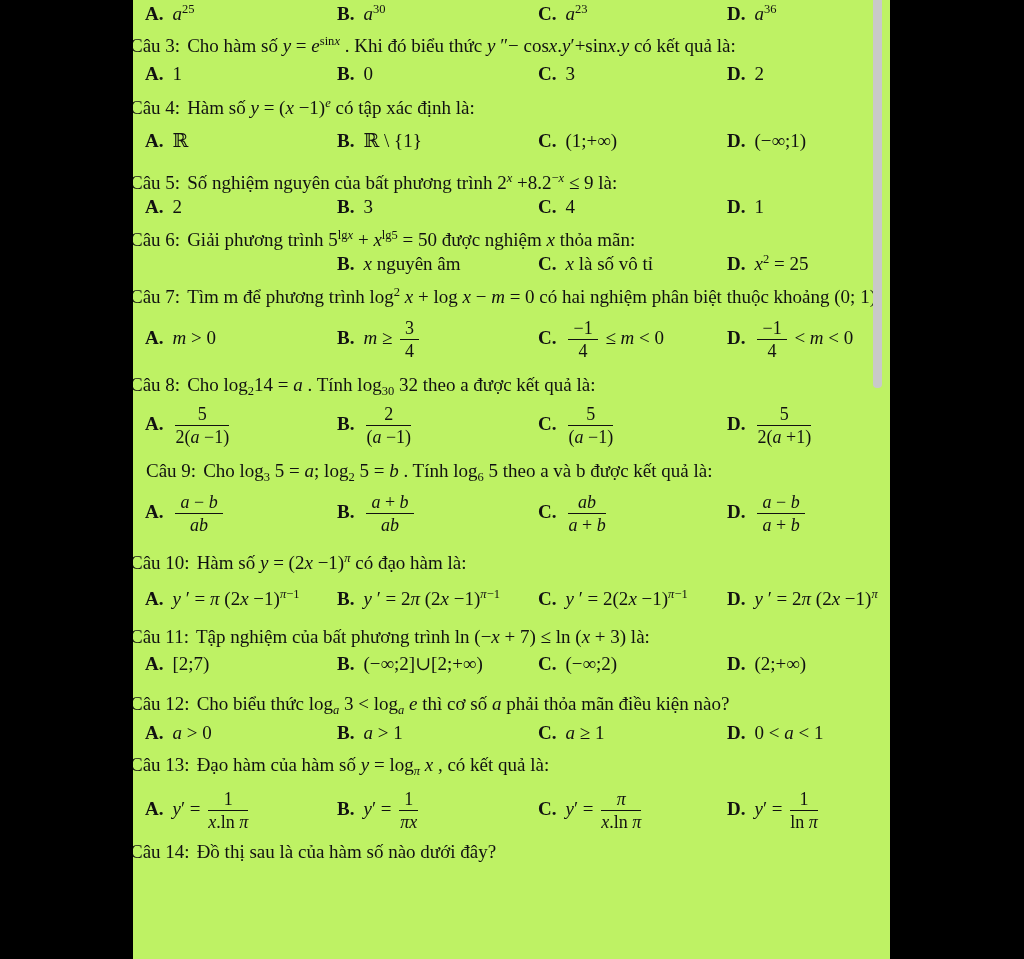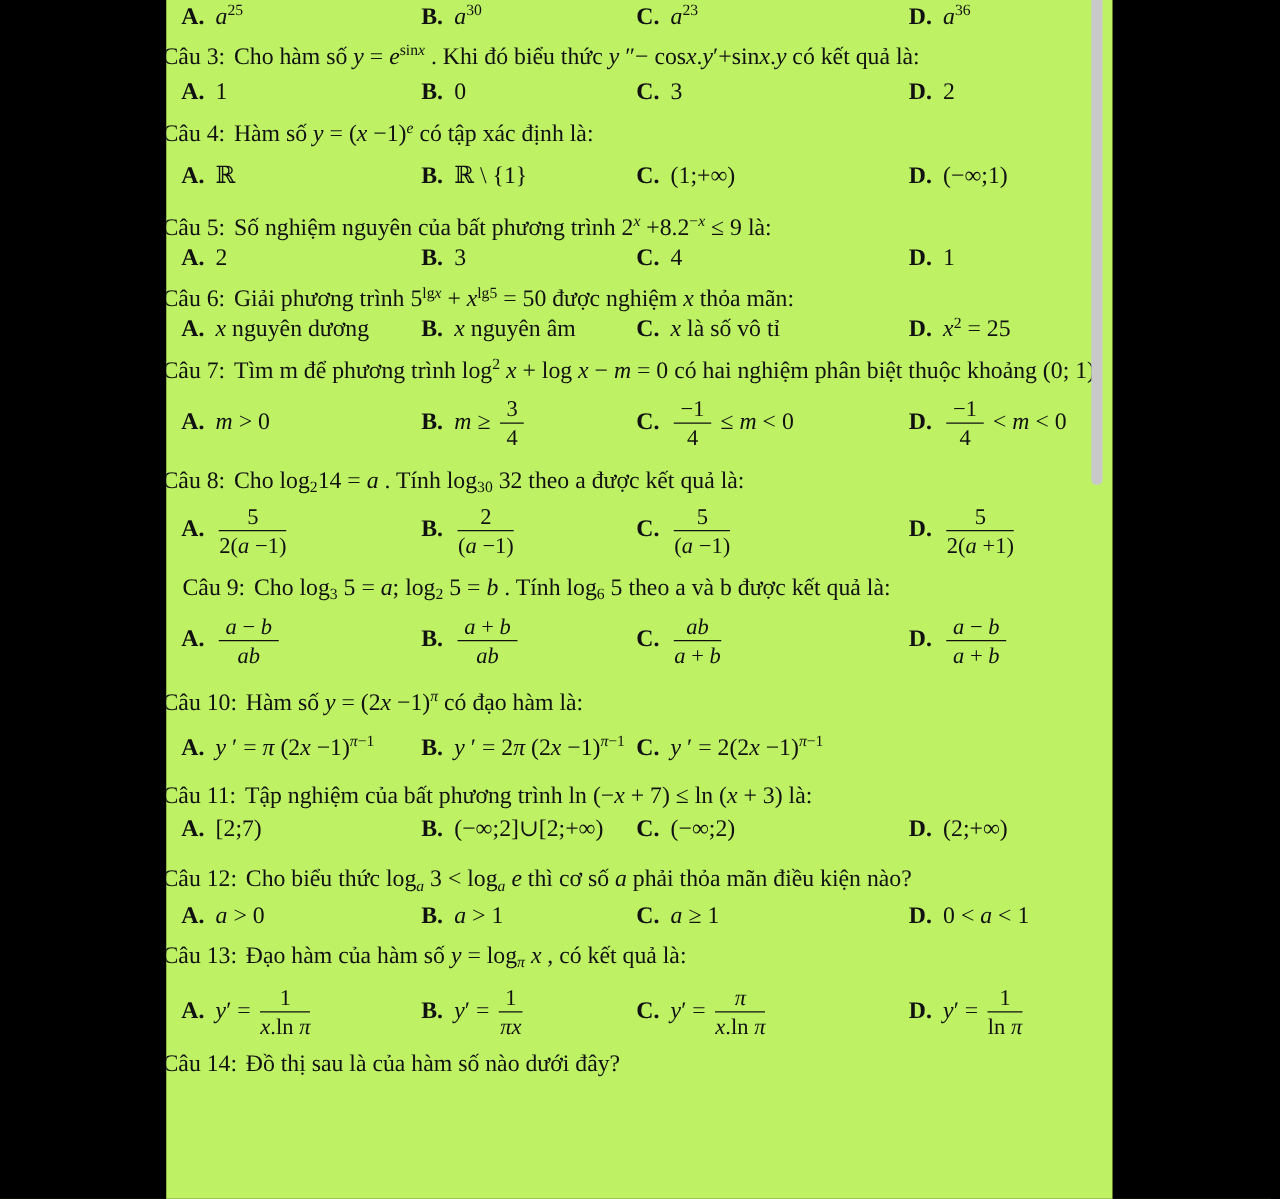--- a/index.html
+++ b/index.html
@@ -40,21 +40,21 @@
   .answer-row { position:absolute; left:0; width:100%; height:28px; }
   .answer-row.tall { height:56px;padding-left:16px; }
   .answer-cell {
     position:absolute; top:0;
     white-space:nowrap;
     font-size:19px; line-height:28px; height:28px;
   }
   .answer-row.tall .answer-cell { line-height:56px; height:56px; }
   .answer-cell.col-a { left:12px; }
   .answer-cell.col-b { left:204px; }
-  .answer-cell.col-c { left:376px; }
+  .answer-cell.col-c { left:405px; }
   .answer-cell.col-d { left:594px; }
   .akey { font-weight:bold; margin-right:9px; }
 
   i { font-style:italic; }
   sup, sub { font-size:0.66em; line-height:0; }
   sup { vertical-align:0.55em; }
   sub { vertical-align:-0.28em; }
 
   .frac {
     display:inline-block;
@@ -97,21 +97,20 @@
       </div>
       <div class="stem-row" style="top: 169px;"><b class="qlabel">Câu 5:</b><span>Số nghiệm nguyên của bất  phương trình  2<sup><i>x</i></sup> +8.2<sup>−<i>x</i></sup> ≤ 9  là:</span></div>
       <div class="answer-row" style="top: 193px;">
         <div class="answer-cell col-a"><b class="akey">A.</b><span class="abody">2</span></div>
         <div class="answer-cell col-b"><b class="akey">B.</b><span class="abody">3</span></div>
         <div class="answer-cell col-c"><b class="akey">C.</b><span class="abody">4</span></div>
         <div class="answer-cell col-d"><b class="akey">D.</b><span class="abody">1</span></div>
       </div>
       <div class="stem-row" style="top: 226px;"><b class="qlabel">Câu 6:</b><span>Giải phương trình  5<sup>lg<i>x</i></sup> + <i>x</i><sup>lg5</sup> = 50  được nghiệm  <i>x</i>  thỏa mãn:</span></div>
       <div class="answer-row" style="top: 250px;">
-        <div class="answer-cell col-a"><b class="akey">A.</b><span class="abody"><i>x</i> nguyên dương</span></div>
         <div class="answer-cell col-b"><b class="akey">B.</b><span class="abody"><i>x</i> nguyên âm</span></div>
         <div class="answer-cell col-c"><b class="akey">C.</b><span class="abody"><i>x</i> là số vô tỉ</span></div>
         <div class="answer-cell col-d"><b class="akey">D.</b><span class="abody"><i>x</i><sup>2</sup> = 25</span></div>
       </div>
       <div class="stem-row" style="top: 283px;"><b class="qlabel">Câu 7:</b><span>Tìm m để phương trình  log<sup>2</sup> <i>x</i> + log <i>x</i> − <i>m</i> = 0 có hai nghiệm phân biệt thuộc khoảng  (0; 1)</span></div>
       <div class="answer-row tall" style="top: 310px;">
         <div class="answer-cell col-a"><b class="akey">A.</b><span class="abody"><i>m</i> &gt; 0</span></div>
         <div class="answer-cell col-b"><b class="akey">B.</b><span class="abody"><i>m</i> ≥ <span class="frac"><span class="num">3</span><span class="den">4</span></span></span></div>
         <div class="answer-cell col-c"><b class="akey">C.</b><span class="abody"><span class="frac"><span class="num">−1</span><span class="den">4</span></span> ≤ <i>m</i> &lt; 0</span></div>
         <div class="answer-cell col-d"><b class="akey">D.</b><span class="abody"><span class="frac"><span class="num">−1</span><span class="den">4</span></span> &lt; <i>m</i> &lt; 0</span></div>
@@ -128,20 +127,21 @@
         <div class="answer-cell col-a"><b class="akey">A.</b><span class="abody"><span class="frac"><span class="num"><i>a</i> − <i>b</i></span><span class="den"><i>ab</i></span></span></span></div>
         <div class="answer-cell col-b"><b class="akey">B.</b><span class="abody"><span class="frac"><span class="num"><i>a</i> + <i>b</i></span><span class="den"><i>ab</i></span></span></span></div>
         <div class="answer-cell col-c"><b class="akey">C.</b><span class="abody"><span class="frac"><span class="num"><i>ab</i></span><span class="den"><i>a</i> + <i>b</i></span></span></span></div>
         <div class="answer-cell col-d"><b class="akey">D.</b><span class="abody"><span class="frac"><span class="num"><i>a</i> − <i>b</i></span><span class="den"><i>a</i> + <i>b</i></span></span></span></div>
       </div>
       <div class="stem-row" style="top: 549px;"><b class="qlabel">Câu 10:</b><span>Hàm số  <i>y</i> = (2<i>x</i> −1)<sup><i>π</i></sup>  có đạo hàm là:</span></div>
       <div class="answer-row" style="top: 585px;">
         <div class="answer-cell col-a"><b class="akey">A.</b><span class="abody"><i>y</i> ′ = <i>π</i> (2<i>x</i> −1)<sup><i>π</i>−1</sup></span></div>
         <div class="answer-cell col-b"><b class="akey">B.</b><span class="abody"><i>y</i> ′ = 2<i>π</i> (2<i>x</i> −1)<sup><i>π</i>−1</sup></span></div>
         <div class="answer-cell col-c"><b class="akey">C.</b><span class="abody"><i>y</i> ′ = 2(2<i>x</i> −1)<sup><i>π</i>−1</sup></span></div>
+        <div class="answer-cell col-d"><b class="akey">D.</b><span class="abody"><i>y</i> ′ = 2<i>π</i> (2<i>x</i> −1)<sup><i>π</i></sup></span></div>
       </div>
       <div class="stem-row" style="top: 623px;"><b class="qlabel">Câu 11:</b><span>Tập nghiệm của bất phương trình  ln (−<i>x</i> + 7) ≤ ln (<i>x</i> + 3)  là:</span></div>
       <div class="answer-row" style="top: 650px;">
         <div class="answer-cell col-a"><b class="akey">A.</b><span class="abody">[2;7)</span></div>
         <div class="answer-cell col-b"><b class="akey">B.</b><span class="abody">(−∞;2]∪[2;+∞)</span></div>
         <div class="answer-cell col-c"><b class="akey">C.</b><span class="abody">(−∞;2)</span></div>
         <div class="answer-cell col-d"><b class="akey">D.</b><span class="abody">(2;+∞)</span></div>
       </div>
       <div class="stem-row" style="top: 690px;"><b class="qlabel">Câu 12:</b><span>Cho biểu thức  log<sub><i>a</i></sub> 3 &lt; log<sub><i>a</i></sub> <i>e</i>  thì cơ số  <i>a</i>  phải  thỏa  mãn điều  kiện nào?</span></div>
       <div class="answer-row" style="top: 719px;">

